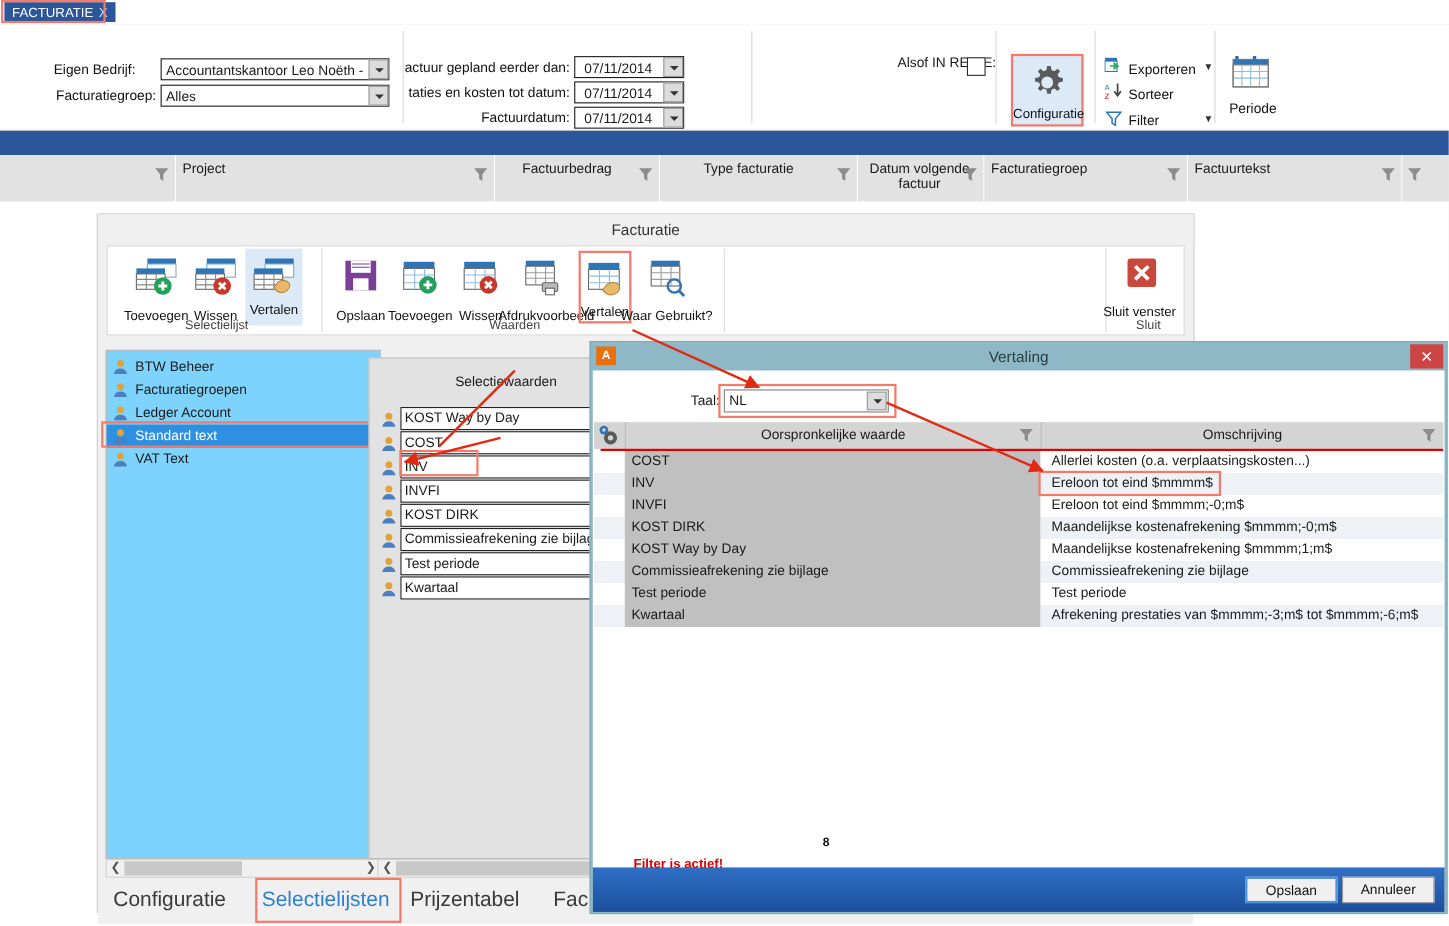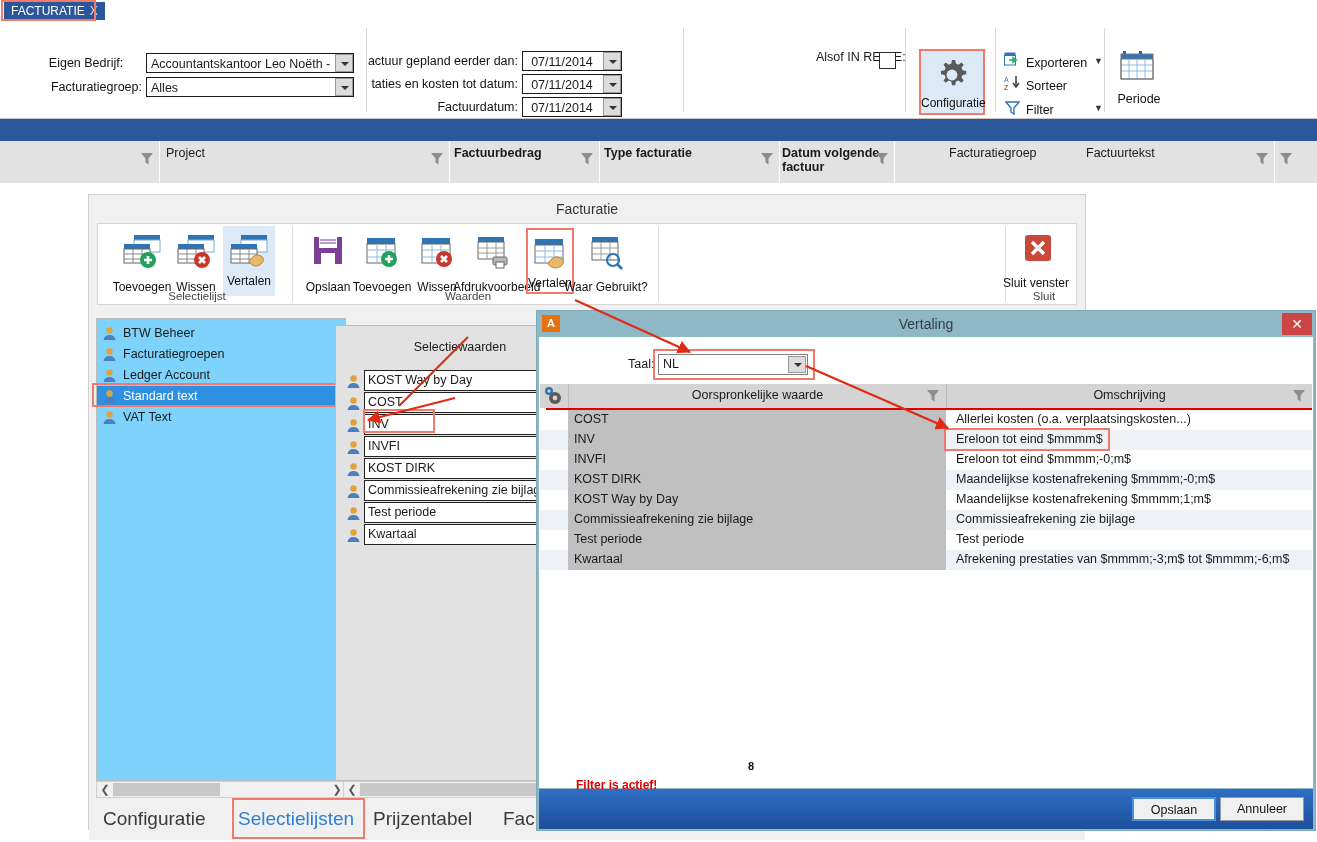--- a/index.html
+++ b/index.html
@@ -52,21 +52,21 @@
   #periode{left:1110px;top:28px;width:58px;text-align:center;}
   #periode .lbl{font-size:12.5px;color:#111;margin-top:3px;}
 
   
   #blueband{left:0;top:119px;width:1317px;height:22px;background:#2b579a;}
 
   
   #colhdr{left:0;top:141px;width:1317px;height:42px;background:#e2e2e2;}
   .colcell{position:absolute;top:0;height:42px;background:#e2e2e2;border-right:1px solid #fff;box-sizing:border-box;}
   .colcell .ct{position:absolute;left:6px;top:5px;right:24px;font-size:12.5px;color:#1a1a1a;line-height:14px;}
-  .colcell.ctr .ct{text-align:left;left:4px;right:22px;font-weight:bold;}
+  .colcell.ctr .ct{text-align:center;left:4px;right:22px;}
   .funnel{position:absolute;top:11px;right:5px;width:14px;height:14px;}
 
   
   #fact-win{left:88px;top:194px;width:998px;height:636px;background:#f0f0f0;border:1px solid #cfcfcf;box-sizing:border-box;}
   #fact-title{position:absolute;left:0;top:0;width:996px;height:28px;line-height:28px;text-align:center;
               font-size:14px;color:#333;background:#f0f0f0;}
   #fact-ribbon{position:absolute;left:8px;top:28px;width:980px;height:82px;background:#fff;border:1px solid #d6d6d6;box-sizing:border-box;}
   .grp-sep{position:absolute;top:2px;width:1px;height:76px;background:#dcdcdc;}
   .grp-lbl{position:absolute;bottom:2px;font-size:11.5px;color:#444;text-align:center;}
   .ricon{position:absolute;text-align:center;}
@@ -277,21 +277,21 @@
     <svg class="funnel" viewBox="0 0 14 14">
         <path d="M1 1 h12 l-4.5 5.5 v6 l-3-2 v-4z" fill="#8c8c8c"></path>
       </svg>
   </div>
   <div class="colcell ctr" style="left:780px;width:115px;">
     <div class="ct" style="right:4px;left:2px;">Datum volgende factuur</div>
     <svg class="funnel" viewBox="0 0 14 14">
         <path d="M1 1 h12 l-4.5 5.5 v6 l-3-2 v-4z" fill="#8c8c8c"></path>
       </svg>
   </div>
-  <div class="colcell" style="left:895px;width:185px;margin-left:48px;">
+  <div class="colcell" style="left:895px;width:185px;">
     <div class="ct">Facturatiegroep</div>
     <svg class="funnel" viewBox="0 0 14 14">
         <path d="M1 1 h12 l-4.5 5.5 v6 l-3-2 v-4z" fill="#8c8c8c"></path>
       </svg>
   </div>
   <div class="colcell" style="left:1080px;width:195px;">
     <div class="ct">Factuurtekst</div>
     <svg class="funnel" viewBox="0 0 14 14">
         <path d="M1 1 h12 l-4.5 5.5 v6 l-3-2 v-4z" fill="#8c8c8c"></path>
       </svg>

